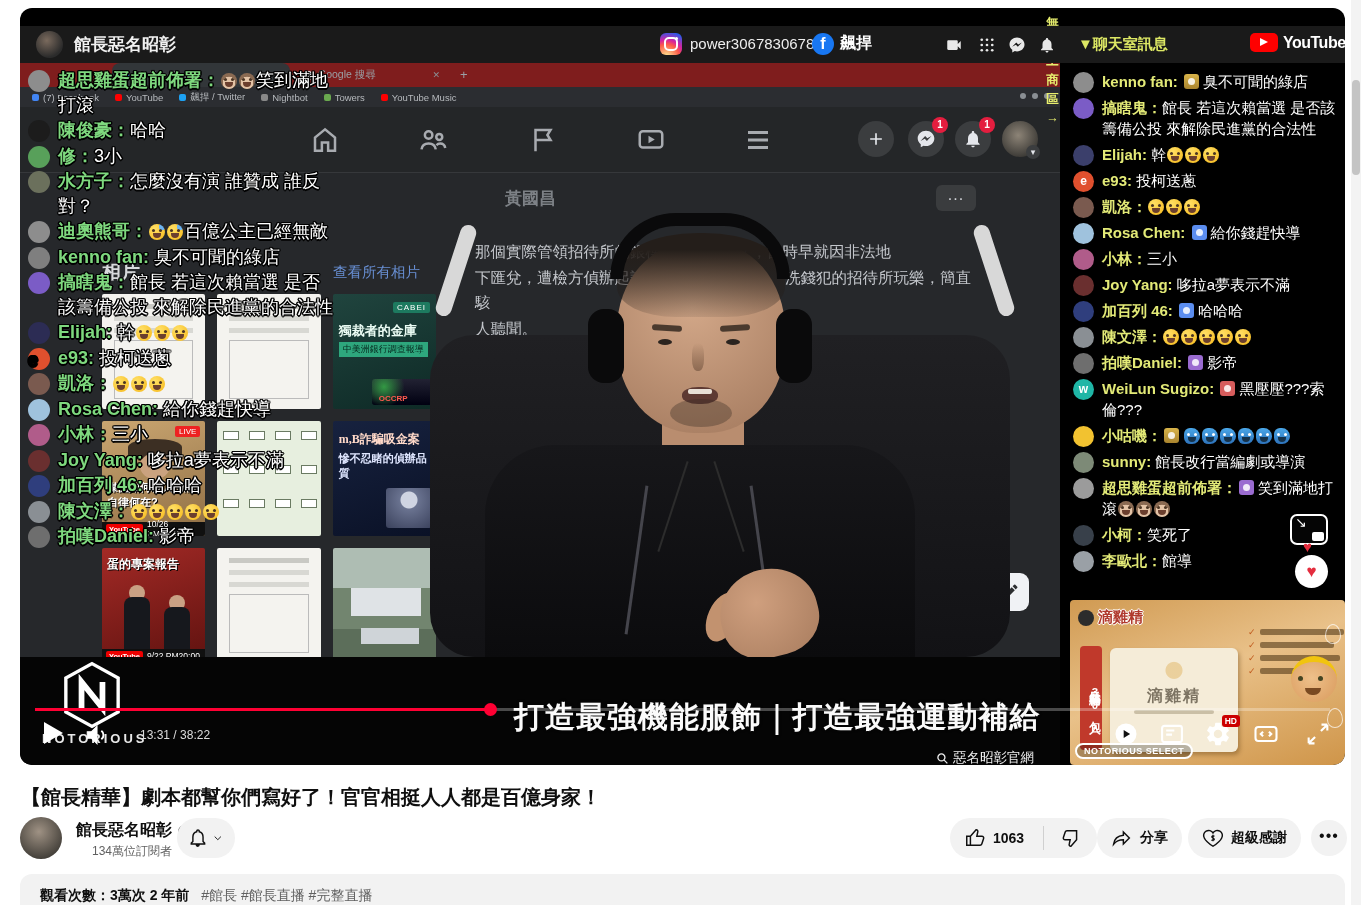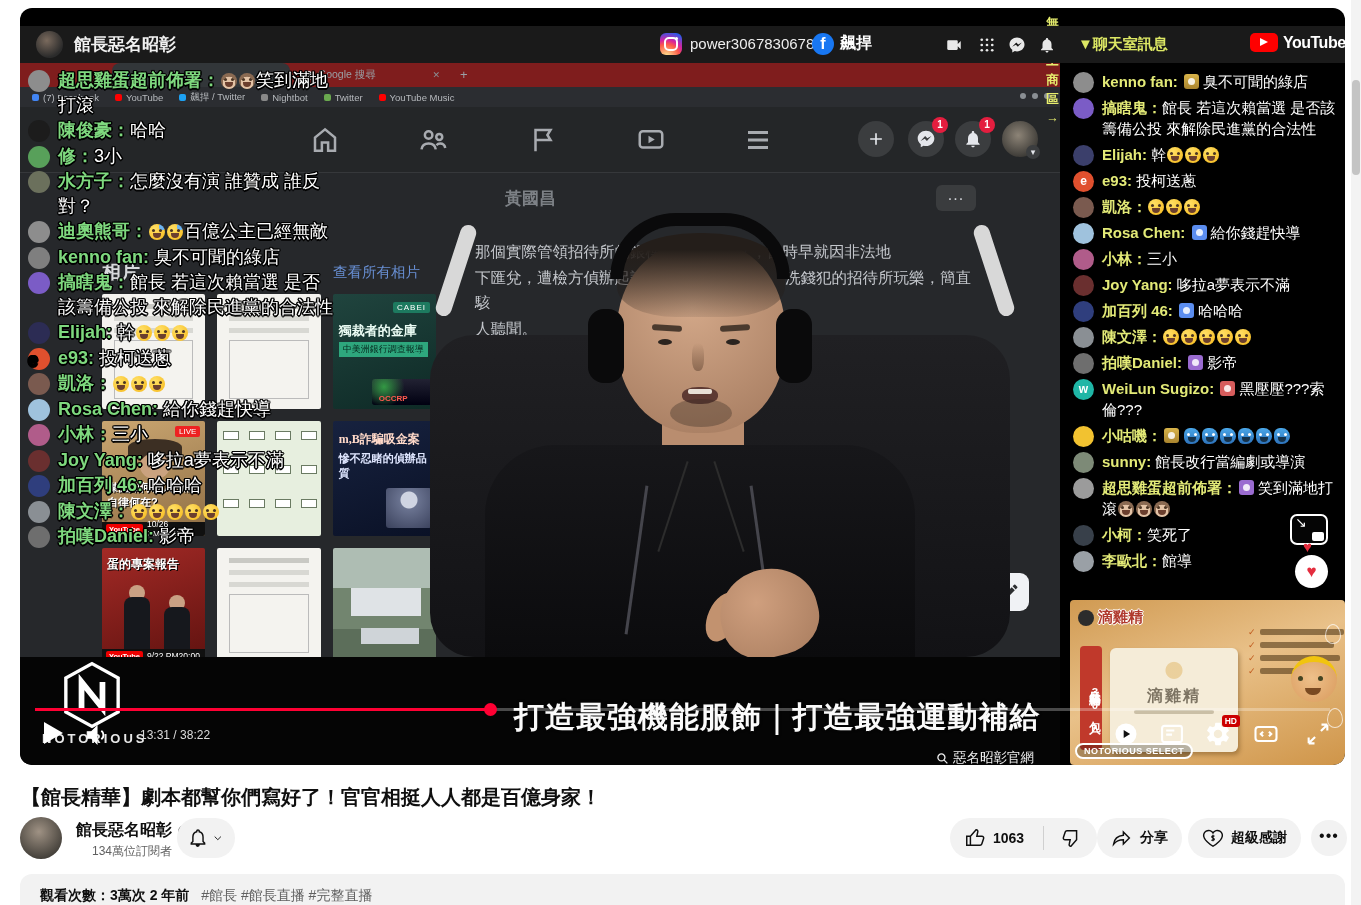--- a/index.html
+++ b/index.html
@@ -367,21 +367,21 @@
         <span class="bk">
           <i style="background: rgb(29, 161, 242);"></i>
           <span>飆捍 / Twitter</span>
         </span>
         <span class="bk">
           <i style="background: rgb(136, 136, 136);"></i>
           <span>Nightbot</span>
         </span>
         <span class="bk">
           <i style="background: rgb(106, 168, 79);"></i>
-          <span>Twitter</span>
+          <span>Towers</span>
         </span>
         <span class="bk">
           <i style="background: rgb(255, 0, 0);"></i>
           <span>YouTube Music</span>
         </span>
         <div id="bk-right">
           <i></i>
           <i></i>
           <i></i>
         </div>

